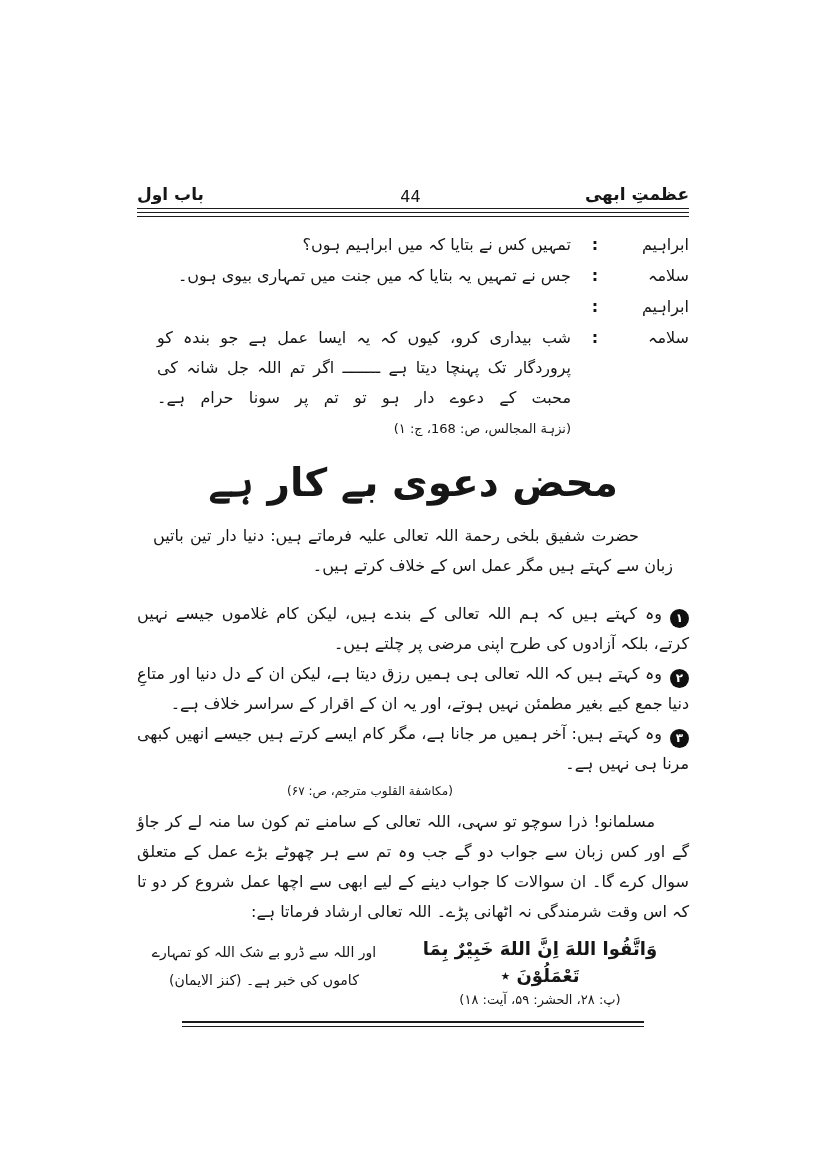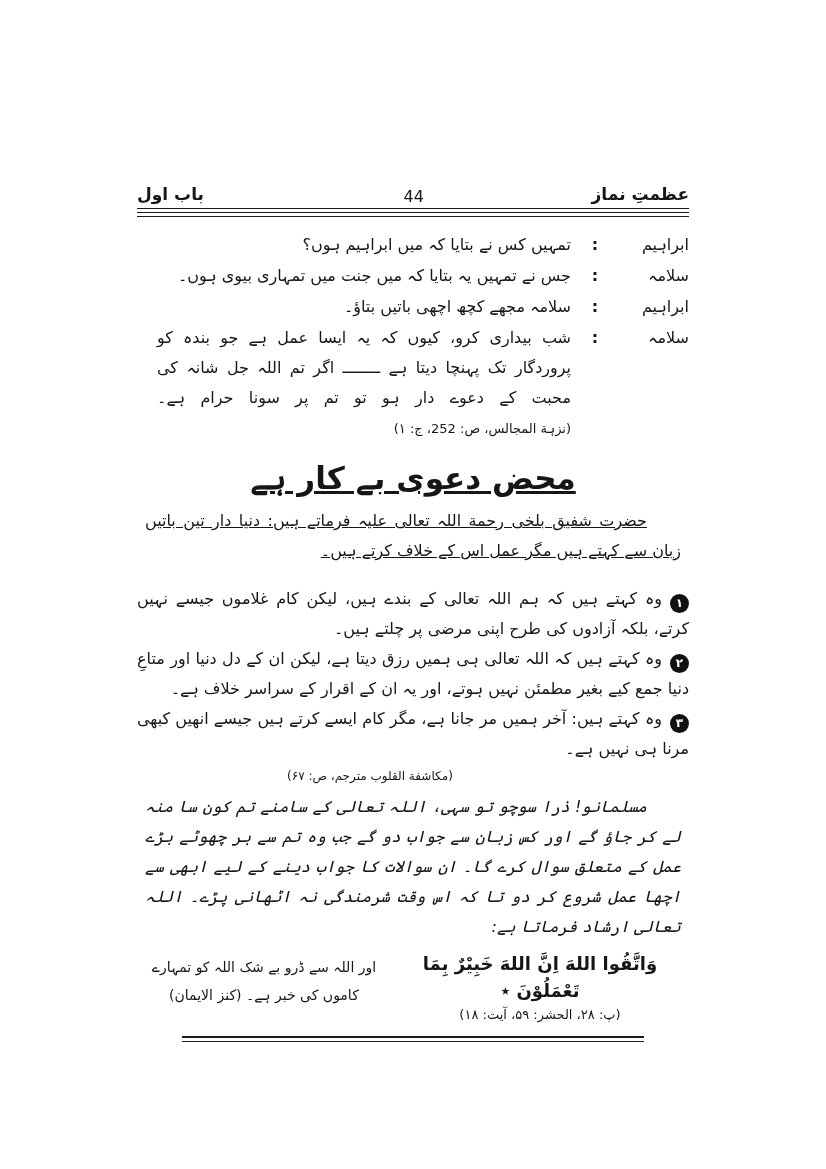--- a/index.html
+++ b/index.html
@@ -44,25 +44,24 @@
   
   .dialogue{margin-top:13px;font-size:16px;}
   .dialogue-row{display:flex;line-height:30px;margin-bottom:1px;}
   .speaker{flex:0 0 70px;text-align:right;}
   .colon{flex:0 0 48px;text-align:center;font-weight:bold;}
   .utterance{flex:1;text-align:justify;margin-left:20px;}
   .inline-citation{font-size:13px;white-space:nowrap;}
   
   .section-heading{
     text-align:center;
-    font-size:31px;
+    font-size:39px;
     font-weight:bold;
     margin:16px 0 10px;
     letter-spacing:-1px;
-    text-decoration:underline;
   }
   .para{
     font-size:16px;
     line-height:30px;
     text-align:justify;
     text-indent:34px;
   }
   .points{margin-top:18px;}
   .point{font-size:16px;line-height:30px;text-align:justify;}
   .pt-marker{
@@ -113,67 +112,66 @@
     margin:14px auto 0;
   }
 </style>
 </head>
 <body>
 
 <div class="page">
   <div class="content">
 
     <div class="page-header">
-      <span>عظمتِ نماز</span>
+      <span>عظمتِ ابھی</span>
       <span class="page-num">44</span>
       <span>باب اول</span>
     </div>
     <div class="rule-double"></div>
 
     <div class="dialogue">
       <div class="dialogue-row">
         <span class="speaker">ابراہیم</span>
         <span class="colon">:</span>
         <span class="utterance">تمہیں کس نے بتایا کہ میں ابراہیم ہوں؟</span>
       </div>
       <div class="dialogue-row">
         <span class="speaker">سلامہ</span>
         <span class="colon">:</span>
         <span class="utterance">جس نے تمہیں یہ بتایا کہ میں جنت میں تمہاری بیوی ہوں۔</span>
       </div>
       <div class="dialogue-row">
         <span class="speaker">ابراہیم</span>
         <span class="colon">:</span>
-        <span class="utterance">سلامہ مجھے کچھ اچھی باتیں بتاؤ۔</span>
       </div>
       <div class="dialogue-row">
         <span class="speaker">سلامہ</span>
         <span class="colon">:</span>
-        <span class="utterance"><span>شب بیداری کرو، کیوں کہ یہ ایسا عمل ہے جو بندہ کو پروردگار تک پہنچا دیتا ہے ــــــــ اگر تم اللہ جل شانہ کی محبت کے دعوے دار ہو تو تم پر سونا حرام ہے۔</span> <span class="inline-citation">(نزہة المجالس، ص: 252، ج: ۱)</span></span>
+        <span class="utterance"><span>شب بیداری کرو، کیوں کہ یہ ایسا عمل ہے جو بندہ کو پروردگار تک پہنچا دیتا ہے ــــــــ اگر تم اللہ جل شانہ کی محبت کے دعوے دار ہو تو تم پر سونا حرام ہے۔</span> <span class="inline-citation">(نزہة المجالس، ص: 168، ج: ۱)</span></span>
       </div>
     </div>
 
     <div class="section-heading">محض دعوی بے کار ہے</div>
 
-    <p class="para" style="margin:8px;text-decoration:underline;">حضرت شفیق بلخی رحمة اللہ تعالی علیہ فرماتے ہیں: دنیا دار تین باتیں زبان سے کہتے ہیں مگر عمل اس کے خلاف کرتے ہیں۔</p>
+    <p class="para" style="margin:16px;">حضرت شفیق بلخی رحمة اللہ تعالی علیہ فرماتے ہیں: دنیا دار تین باتیں زبان سے کہتے ہیں مگر عمل اس کے خلاف کرتے ہیں۔</p>
 
     <div class="points">
       <div class="point">
         <span class="pt-marker">۱</span><span>وہ کہتے ہیں کہ ہم اللہ تعالی کے بندے ہیں، لیکن کام غلاموں جیسے نہیں کرتے، بلکہ آزادوں کی طرح اپنی مرضی پر چلتے ہیں۔</span>
       </div>
       <div class="point">
         <span class="pt-marker">۲</span><span>وہ کہتے ہیں کہ اللہ تعالی ہی ہمیں رزق دیتا ہے، لیکن ان کے دل دنیا اور متاعِ دنیا جمع کیے بغیر مطمئن نہیں ہوتے، اور یہ ان کے اقرار کے سراسر خلاف ہے۔</span>
       </div>
       <div class="point">
         <span class="pt-marker">۳</span><span>وہ کہتے ہیں: آخر ہمیں مر جانا ہے، مگر کام ایسے کرتے ہیں جیسے انھیں کبھی مرنا ہی نہیں ہے۔</span>
         <div class="point-citation">(مکاشفة القلوب مترجم، ص: ۶۷)</div>
       </div>
     </div>
 
-    <p class="para" style="margin:4px 8px 0;font-style:italic;">مسلمانو! ذرا سوچو تو سہی، اللہ تعالی کے سامنے تم کون سا منہ لے کر جاؤ گے اور کس زبان سے جواب دو گے جب وہ تم سے ہر چھوٹے بڑے عمل کے متعلق سوال کرے گا۔ ان سوالات کا جواب دینے کے لیے ابھی سے اچھا عمل شروع کر دو تا کہ اس وقت شرمندگی نہ اٹھانی پڑے۔ اللہ تعالی ارشاد فرماتا ہے:</p>
+    <p class="para" style="margin:4px 0 0;">مسلمانو! ذرا سوچو تو سہی، اللہ تعالی کے سامنے تم کون سا منہ لے کر جاؤ گے اور کس زبان سے جواب دو گے جب وہ تم سے ہر چھوٹے بڑے عمل کے متعلق سوال کرے گا۔ ان سوالات کا جواب دینے کے لیے ابھی سے اچھا عمل شروع کر دو تا کہ اس وقت شرمندگی نہ اٹھانی پڑے۔ اللہ تعالی ارشاد فرماتا ہے:</p>
 
     <div class="verse">
       <div class="verse-arabic-block">
         <div class="verse-arabic">وَاتَّقُوا اللهَ اِنَّ اللهَ خَبِيْرٌ بِمَا تَعْمَلُوْنَ ٭</div>
         <div class="verse-ref">(پ: ۲۸، الحشر: ۵۹، آیت: ۱۸)</div>
       </div>
       <div class="verse-translation">اور اللہ سے ڈرو بے شک اللہ کو تمہارے کاموں کی خبر ہے۔ (کنز الایمان)</div>
     </div>
 
     <div class="rule-bottom"></div>

